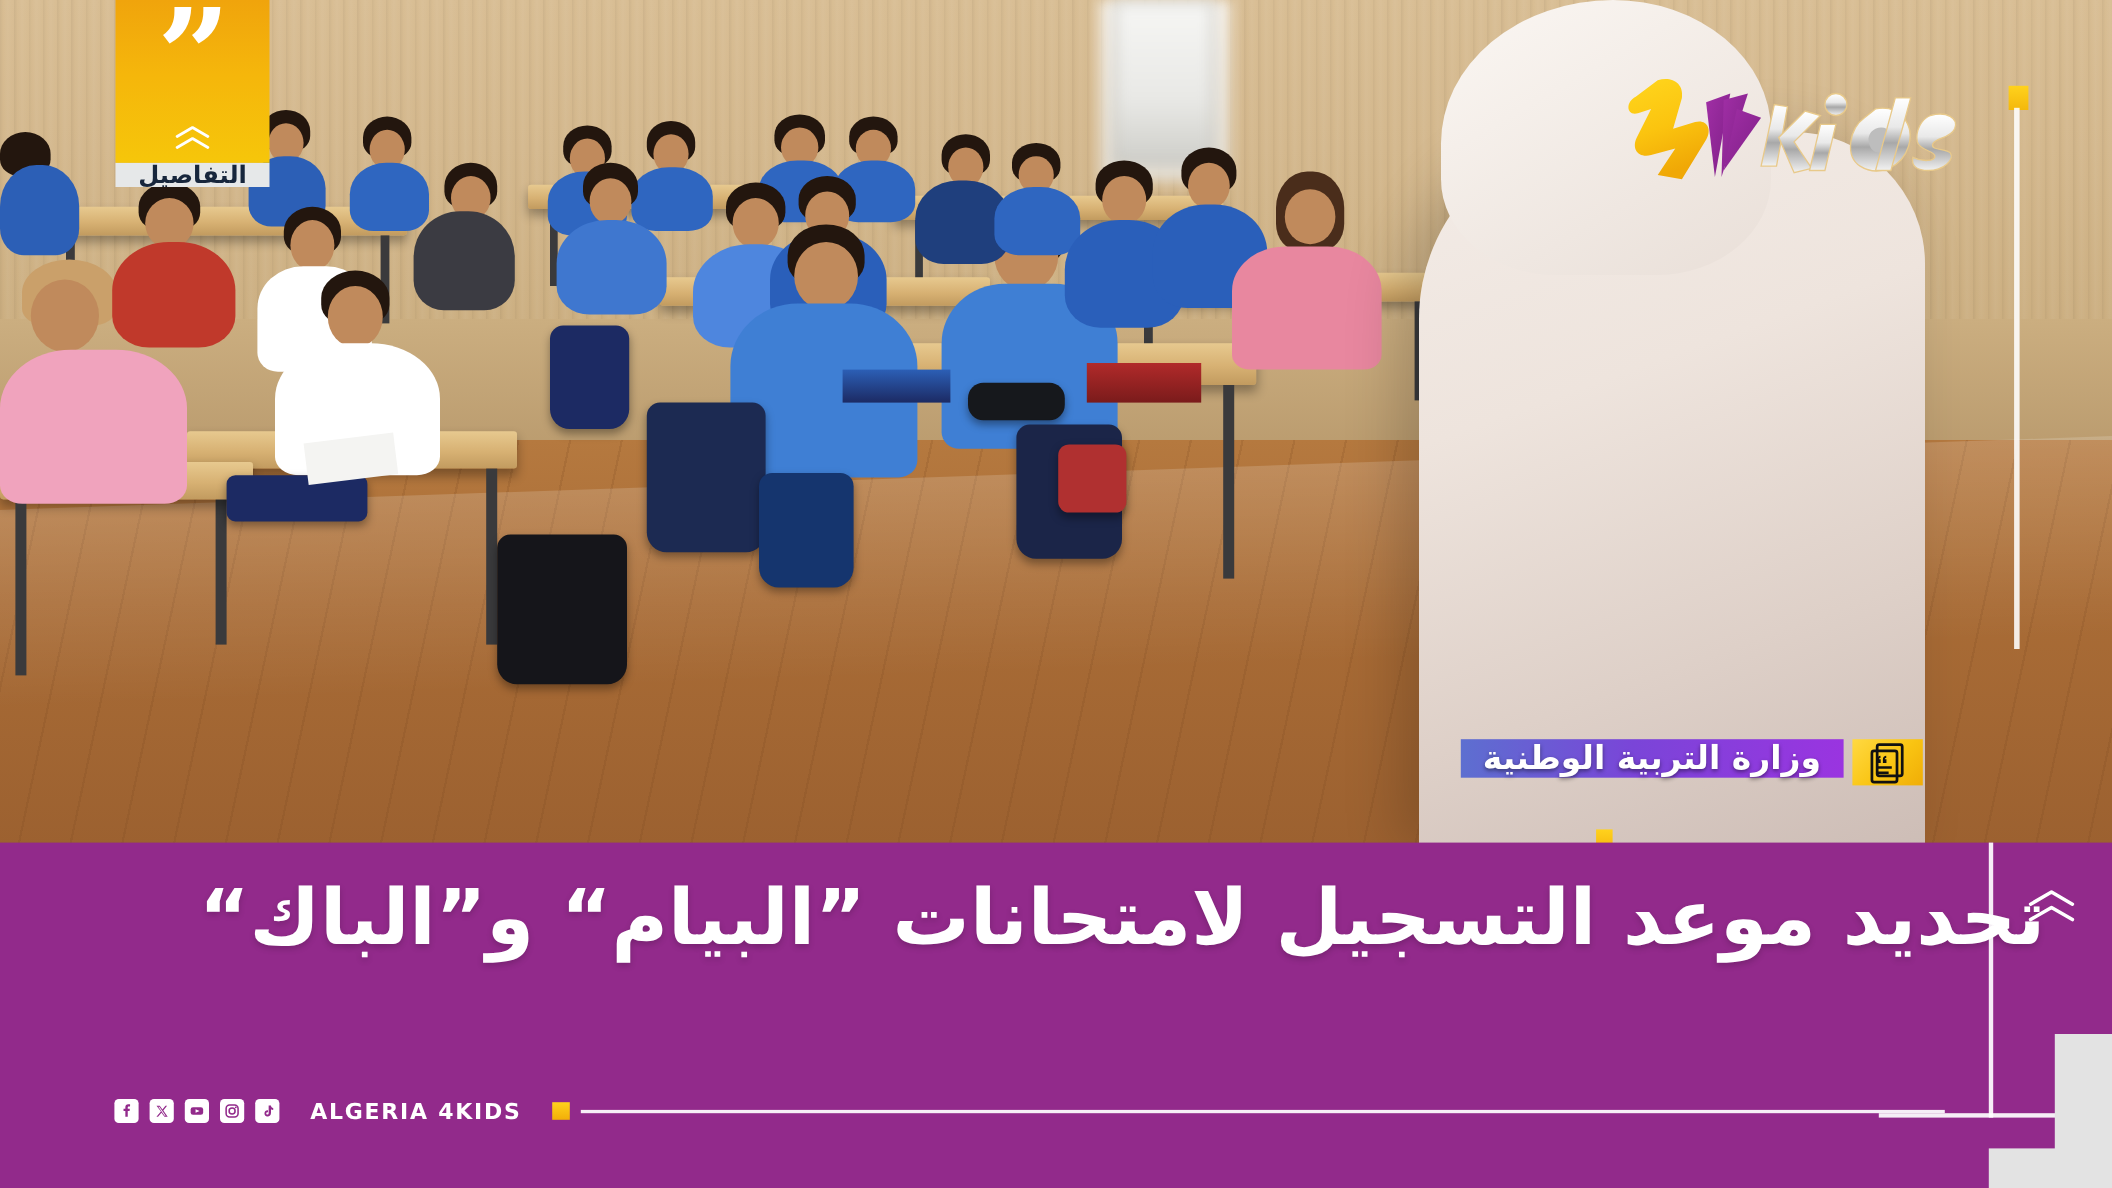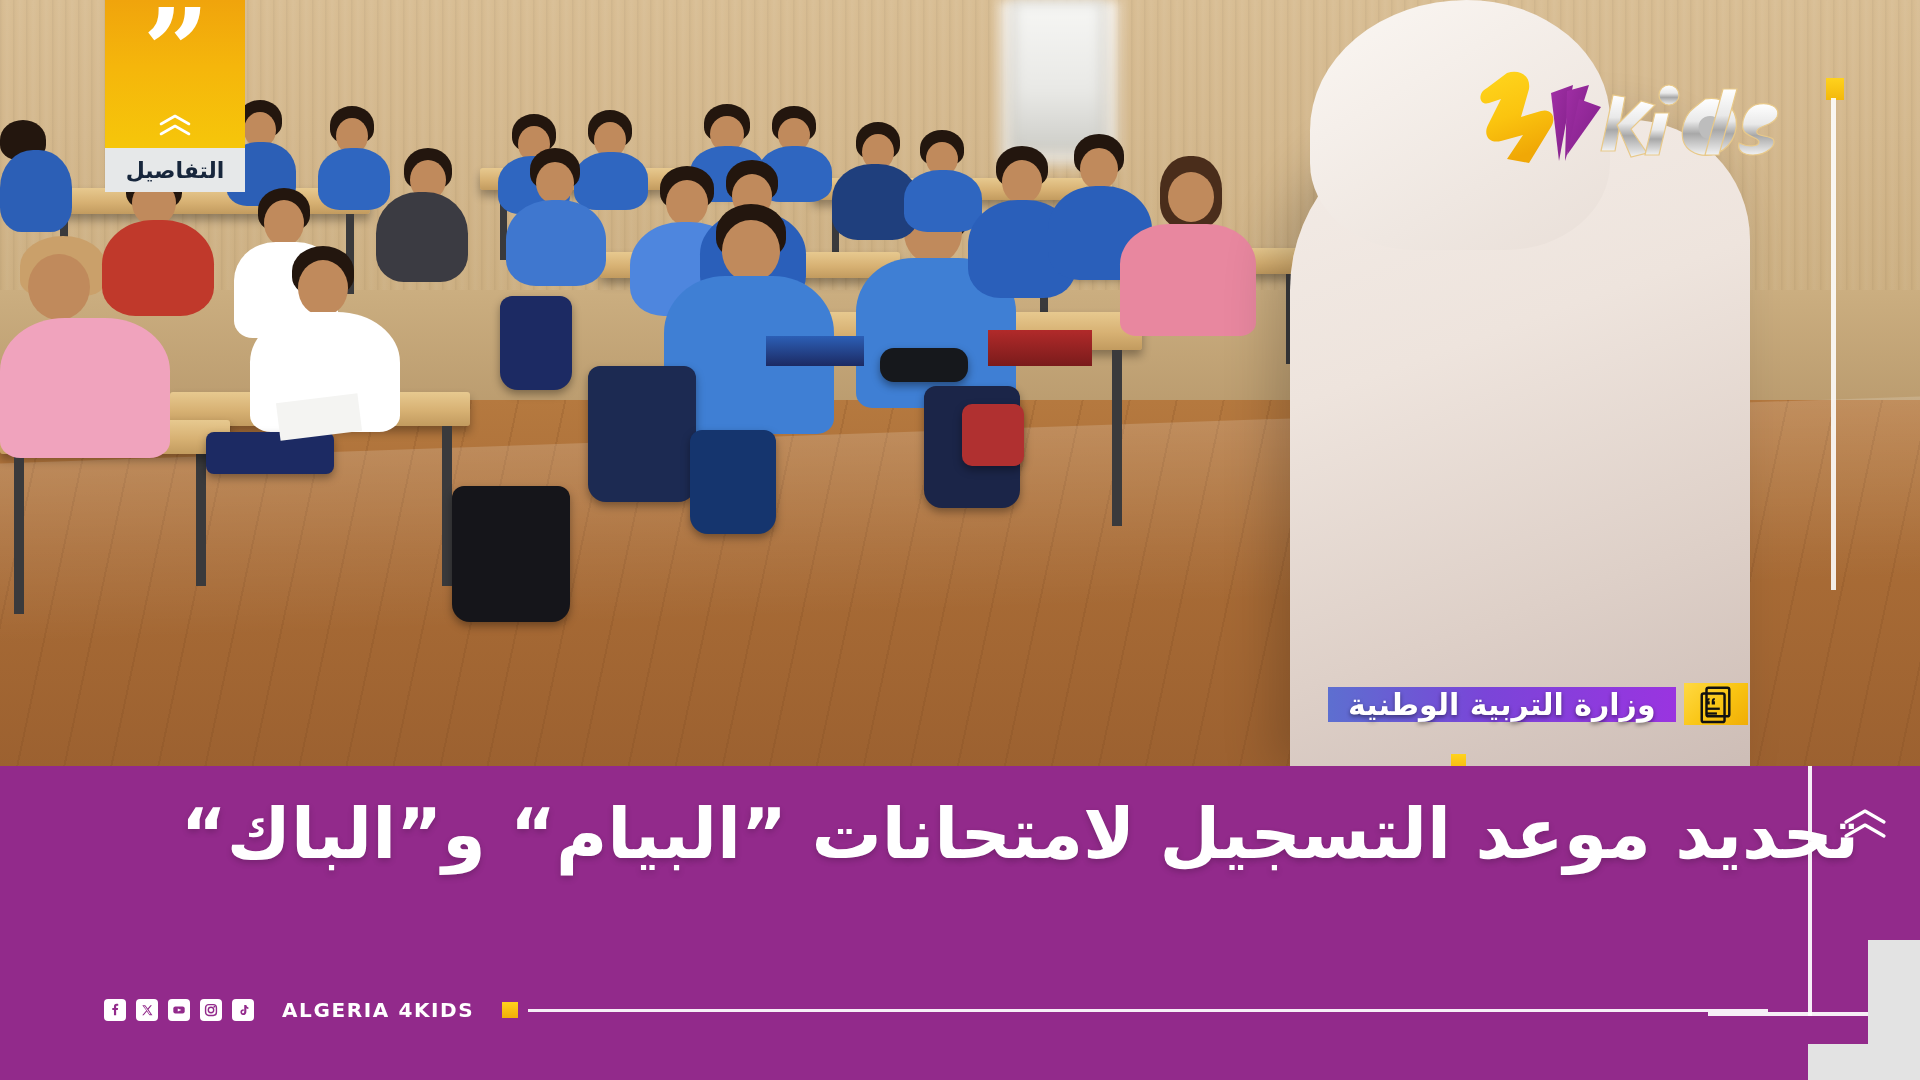--- a/index.html
+++ b/index.html
@@ -85,21 +85,21 @@
   }
   #details-quote-box .qmark{
     color:#fff;font-size:116px;line-height:.78;font-weight:700;
     font-family:"DejaVu Serif",serif;margin-top:6px;letter-spacing:-2px;
   }
   .chev-up{
     position:absolute;left:50%;transform:translateX(-50%);bottom:12px;
     width:34px;height:22px;
   }
   #details-label{
-    width:140px;height:44px;background:#e6e8e9;
+    width:140px;height:22px;background:#e6e8e9;
     display:flex;align-items:center;justify-content:center;
     color:#17263c;font-weight:800;font-size:22px;
     font-family:"DejaVu Sans","Liberation Sans",sans-serif;
     direction:rtl;
   }
 
   
   #logo{
     position:absolute;left:1455px;top:55px;width:330px;height:115px;
   }
@@ -109,21 +109,21 @@
     position:absolute;left:1831px;top:98px;width:5px;height:492px;
     background:rgba(255,255,255,.88);
   }
   #right-rule-cap{
     position:absolute;left:1826px;top:78px;width:18px;height:22px;
     background:linear-gradient(180deg,#ffd21d,#f4b80b);
   }
 
   
   #ministry{
-    position:absolute;left:1328px;top:672px;height:64px;display:flex;align-items:center;
+    position:absolute;left:1328px;top:672px;height:64px;display:flex;align-items:flex-start;
   }
   #ministry-text{
     background:linear-gradient(90deg,#5d6fd0 0%,#7a45d8 45%,#9a34e0 100%);
     color:#ffffff;font-size:30px;font-weight:800;direction:rtl;
     display:flex;align-items:center;padding:0 20px;
     text-shadow:0 2px 4px rgba(0,0,0,.45);
     letter-spacing:0px;
   }
   #ministry-icon{
     width:64px;background:linear-gradient(135deg,#ffd942 0%,#f9c412 55%,#f0ad07 100%);

